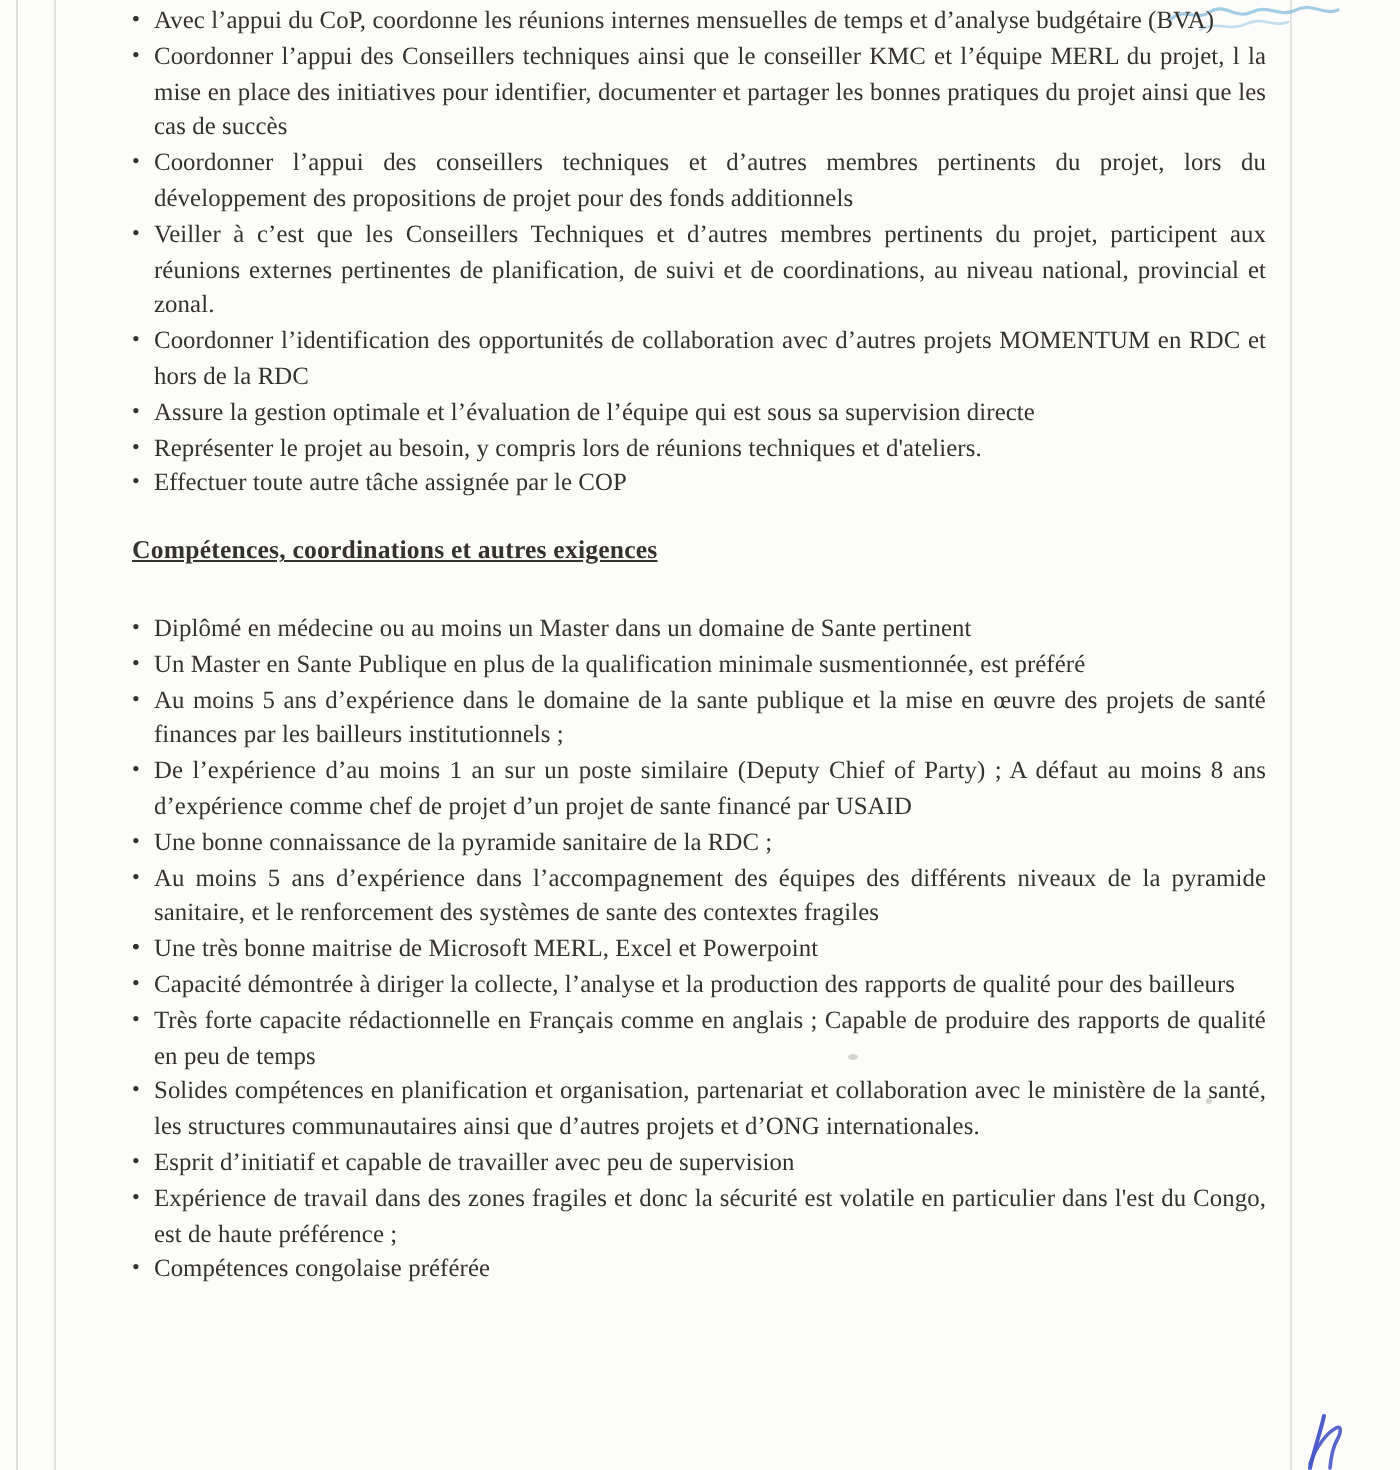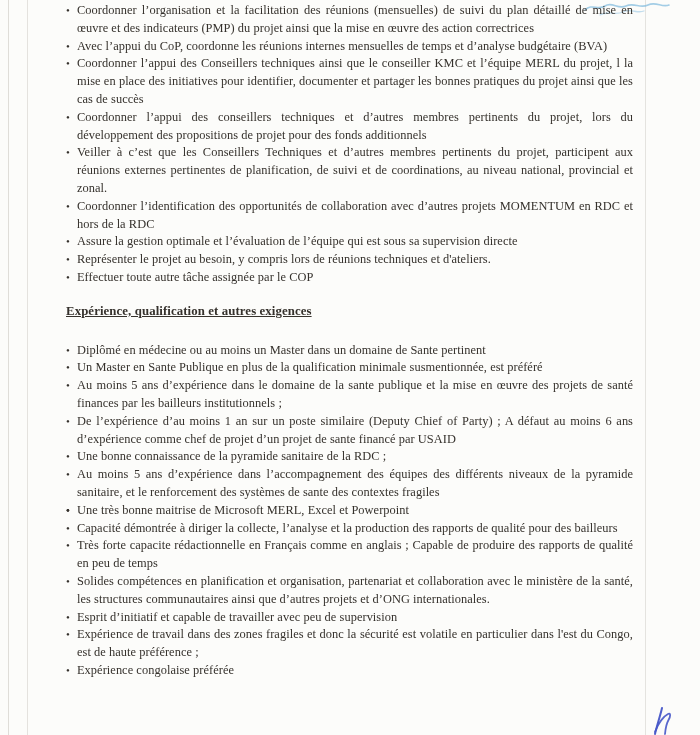--- a/index.html
+++ b/index.html
@@ -96,49 +96,49 @@
   <div class="scan-line left-b"></div>
   <div class="scan-line right-a"></div>
 
   <svg class="stamp-svg" viewBox="0 0 90 18" fill="none">
     <path d="M3,10 C10,3 16,11 23,6 C30,1 36,10 44,6 C52,2 58,9 66,5 C74,1 80,8 87,5" stroke-width="1.6" stroke-linecap="round" opacity="0.7" stroke="#7db9dd"></path>
     <path d="M18,15 C26,10 33,16 41,12 C49,8 55,14 62,11" stroke-width="1.3" stroke-linecap="round" opacity="0.45" stroke="#7db9dd"></path>
   </svg>
 
   <div class="content">
     <ul class="bullet-list">
-        <li><span class="bullet">•</span><span>Coordonner l’organisation et la facilitation des réunions (mensuelles) de suivi du plan détaillé de mise en œuvre et des indicateurs (PMP) du projet ainsi que la mise en œuvre des action correctrices</span></li>
+        <li><span class="bullet">•</span></li>
         <li><span class="bullet">•</span><span>Avec l’appui du CoP, coordonne les réunions internes mensuelles de temps et d’analyse budgétaire (BVA)</span></li>
         <li><span class="bullet">•</span><span>Coordonner l’appui des Conseillers techniques ainsi que le conseiller KMC et l’équipe MERL du projet, l la mise en place des initiatives pour identifier, documenter et partager les bonnes pratiques du projet ainsi que les cas de succès</span></li>
         <li><span class="bullet">•</span><span>Coordonner l’appui des conseillers techniques et d’autres membres pertinents du projet, lors du développement des propositions de projet pour des fonds additionnels</span></li>
         <li><span class="bullet">•</span><span>Veiller à c’est que les Conseillers Techniques et d’autres membres pertinents du projet, participent aux réunions externes pertinentes de planification, de suivi et de coordinations, au niveau national, provincial et zonal.</span></li>
         <li><span class="bullet">•</span><span>Coordonner l’identification des opportunités de collaboration avec d’autres projets MOMENTUM en RDC et hors de la RDC</span></li>
         <li><span class="bullet">•</span><span>Assure la gestion optimale et l’évaluation de l’équipe qui est sous sa supervision directe</span></li>
         <li><span class="bullet">•</span><span>Représenter le projet au besoin, y compris lors de réunions techniques et d'ateliers.</span></li>
         <li><span class="bullet">•</span><span>Effectuer toute autre tâche assignée par le COP</span></li>
       </ul>
 
-    <h2 class="section-heading">Expérience, qualification et autres exigences</h2>
+    <h2 class="section-heading">Compétences, coordinations et autres exigences</h2>
 
     <ul class="bullet-list">
         <li><span class="bullet">•</span><span>Diplômé en médecine ou au moins un Master dans un domaine de Sante pertinent</span></li>
         <li><span class="bullet">•</span><span>Un Master en Sante Publique en plus de la qualification minimale susmentionnée, est préféré</span></li>
         <li><span class="bullet">•</span><span>Au moins 5 ans d’expérience dans le domaine de la sante publique et la mise en œuvre des projets de santé finances par les bailleurs institutionnels ;</span></li>
-        <li><span class="bullet">•</span><span>De l’expérience d’au moins 1 an sur un poste similaire (Deputy Chief of Party) ; A défaut au moins 6 ans d’expérience comme chef de projet d’un projet de sante financé par USAID</span></li>
+        <li><span class="bullet">•</span><span>De l’expérience d’au moins 1 an sur un poste similaire (Deputy Chief of Party) ; A défaut au moins 8 ans d’expérience comme chef de projet d’un projet de sante financé par USAID</span></li>
         <li><span class="bullet">•</span><span>Une bonne connaissance de la pyramide sanitaire de la RDC ;</span></li>
         <li><span class="bullet">•</span><span>Au moins 5 ans d’expérience dans l’accompagnement des équipes des différents niveaux de la pyramide sanitaire, et le renforcement des systèmes de sante des contextes fragiles</span></li>
         <li><span class="bullet">•</span></li>
         <li><span class="bullet">•</span></li>
         <li><span class="bullet">•</span><span>Une très bonne maitrise de Microsoft MERL, Excel et Powerpoint</span></li>
         <li><span class="bullet">•</span><span>Capacité démontrée à diriger la collecte, l’analyse et la production des rapports de qualité pour des bailleurs</span></li>
         <li><span class="bullet">•</span><span>Très forte capacite rédactionnelle en Français comme en anglais ; Capable de produire des rapports de qualité en peu de temps</span></li>
         <li><span class="bullet">•</span><span>Solides compétences en planification et organisation, partenariat et collaboration avec le ministère de la santé, les structures communautaires ainsi que d’autres projets et d’ONG internationales.</span></li>
         <li><span class="bullet">•</span><span>Esprit d’initiatif et capable de travailler avec peu de supervision</span></li>
         <li><span class="bullet">•</span><span>Expérience de travail dans des zones fragiles et donc la sécurité est volatile en particulier dans l'est du Congo, est de haute préférence ;</span></li>
-        <li><span class="bullet">•</span><span>Expérience congolaise préférée</span></li>
+        <li><span class="bullet">•</span><span>Compétences congolaise préférée</span></li>
       </ul>
   </div>
 
   <div class="speck s1"></div>
   <div class="speck s2"></div>
 
   <svg class="ink-svg" viewBox="0 0 50 33" fill="none">
     <path d="M17,6 C15.5,13 12,23 10,32" stroke-width="2" stroke-linecap="round" opacity="0.95" stroke="#4656c8"></path>
     <path d="M10,30 C13,21 19,14 23,12 C26,10.5 25.5,14.5 23.5,18 C21.5,21.5 20.5,26.5 20,32" stroke-width="1.8" stroke-linecap="round" opacity="0.9" stroke="#4656c8"></path>
   </svg>

